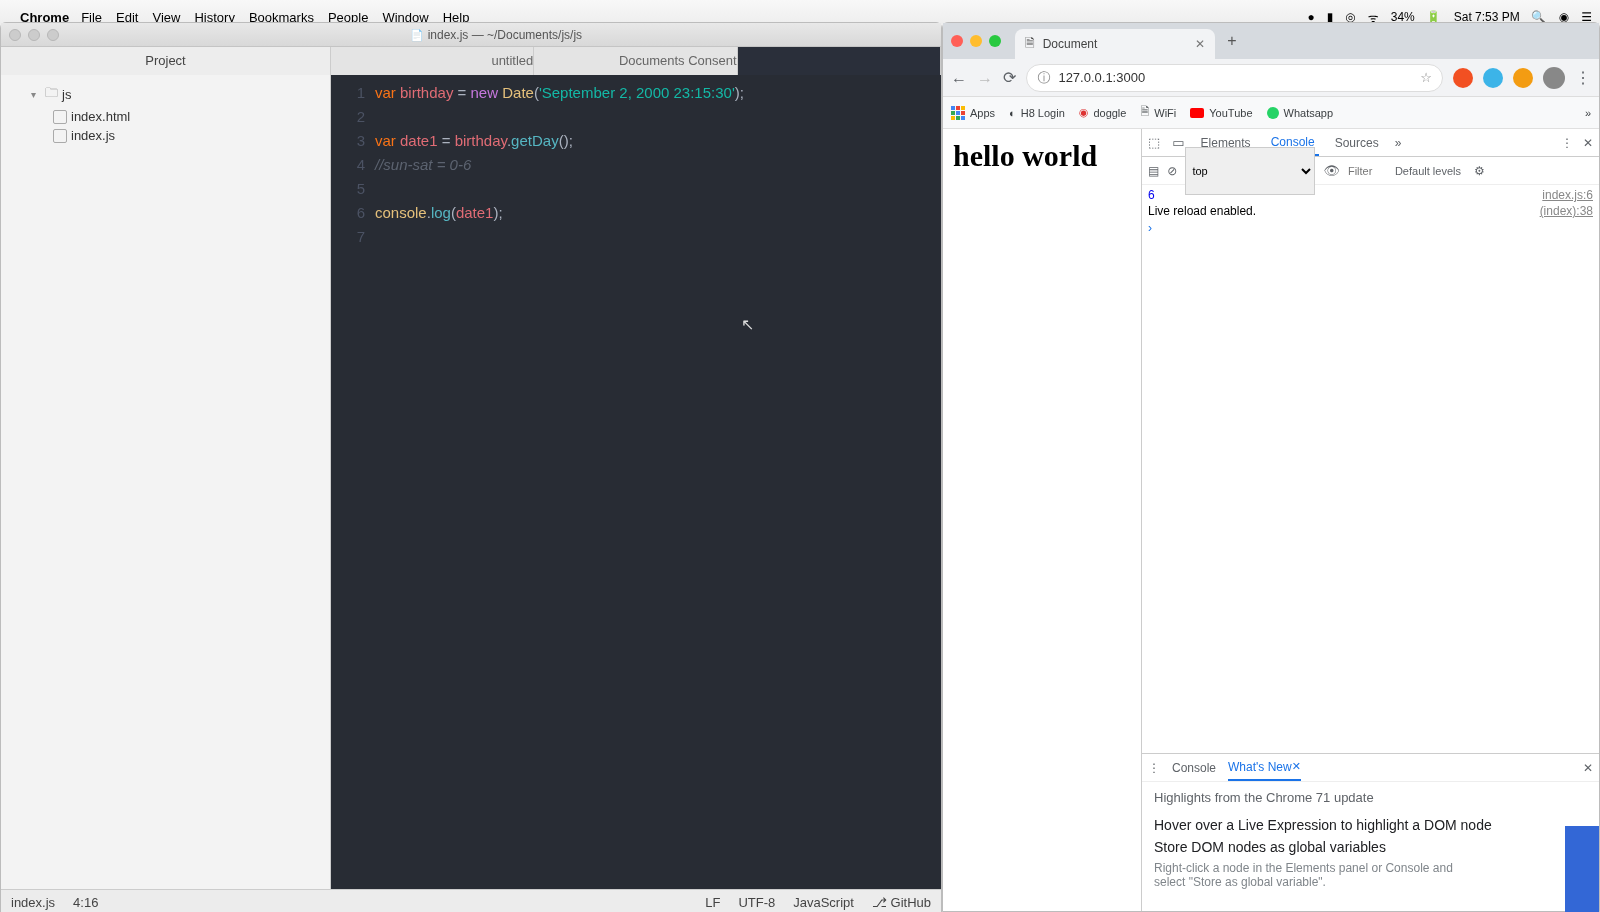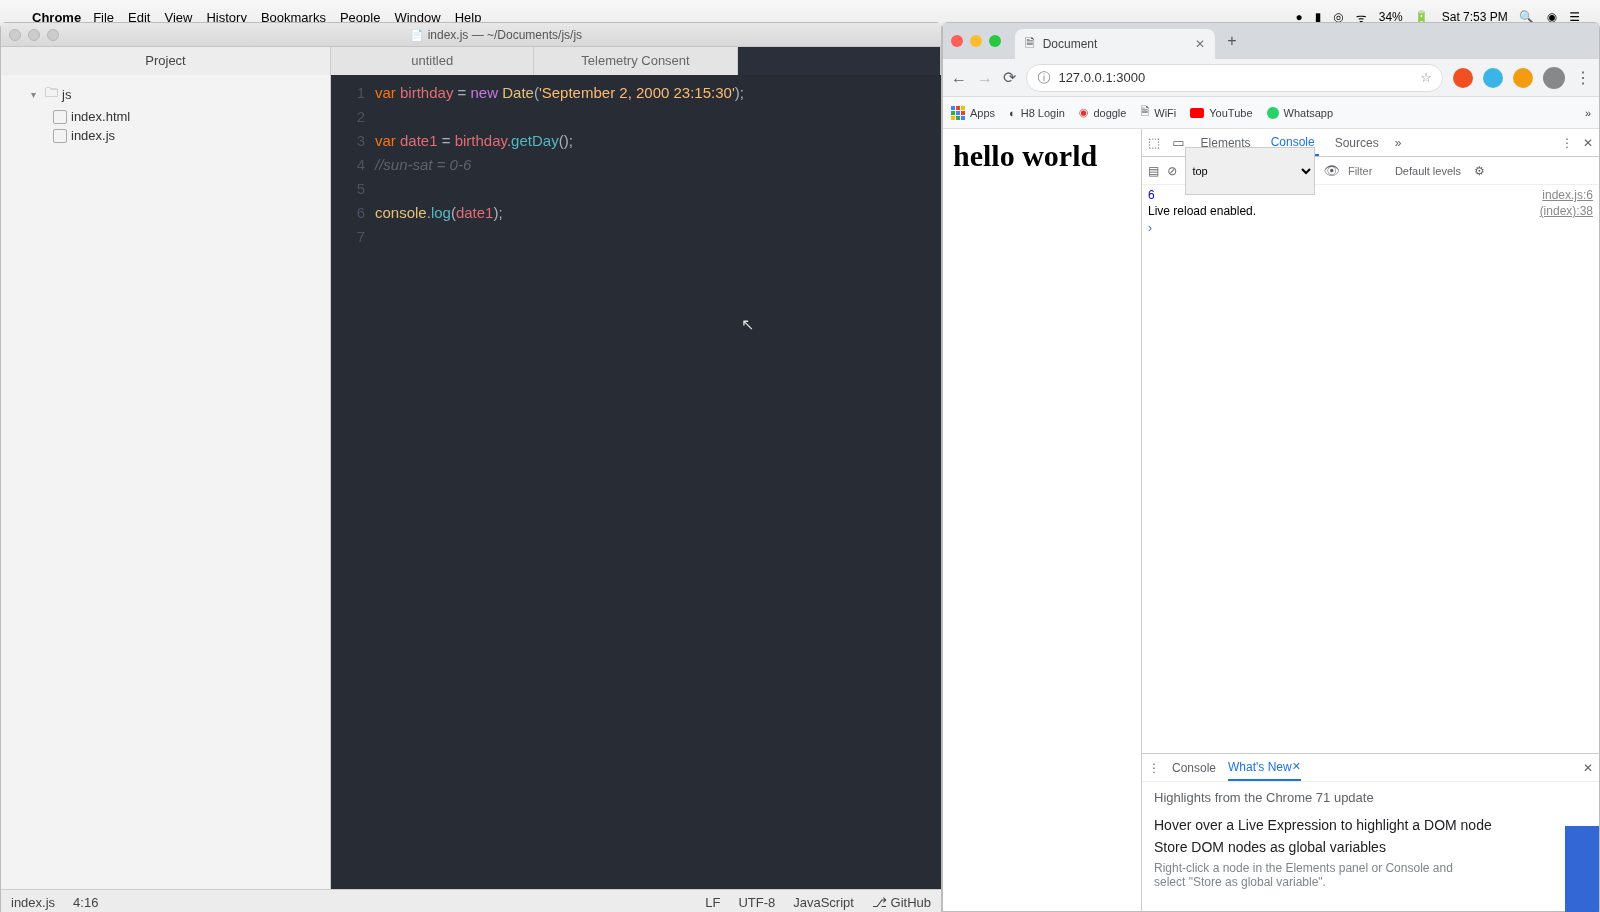--- a/index.html
+++ b/index.html
@@ -1,58 +1,58 @@
 <!DOCTYPE html>
 <html><head>
 <meta charset="utf-8">
 <style>
 * { margin: 0; padding: 0; box-sizing: border-box; font-family: -apple-system, BlinkMacSystemFont, "Helvetica Neue", sans-serif; }
 body { width: 1600px; height: 912px; background: #d4d4d4; overflow: hidden; position: relative; }
 
 
-.menubar { height: 35px; background: linear-gradient(#f8f8f8,#eaeaea); display: flex; align-items: center; font-size: 13px; padding: 0 20px; border-bottom: 1px solid #ccc; }
+.menubar { height: 35px; background: linear-gradient(#f8f8f8,#eaeaea); display: flex; align-items: center; font-size: 13px; padding: 0 8px; border-bottom: 1px solid #ccc; }
 .menubar .apple { font-size: 14px; margin-right: 12px; }
 .menubar .app-name { font-weight: 600; margin-right: 12px; }
 .menubar .menu-item { margin-right: 14px; }
 .menubar .spacer { flex: 1; }
 .menubar .right-item { margin-left: 12px; font-size: 12px; }
 
 
 .editor-window { position: absolute; left: 0; top: 22px; width: 942px; height: 894px; background: #f3f3f3; border: 1px solid #bcbcbc; border-radius: 6px 6px 0 0; }
 .editor-titlebar { height: 24px; display: flex; align-items: center; padding: 0 8px; background: linear-gradient(#e8e8e8,#d8d8d8); border-bottom: 1px solid #c4c4c4; }
 .traffic-lights { display: flex; gap: 7px; }
 .traffic-lights span { width: 12px; height: 12px; border-radius: 50%; display: inline-block; }
 .tl-close-dim { background: #ccc; border:1px solid #b7b7b7;}
 .tl-min-dim { background: #ccc; border:1px solid #b7b7b7;}
 .tl-max-dim { background: #ccc; border:1px solid #b7b7b7;}
 .editor-titlebar .title { flex: 1; text-align: center; font-size: 12px; color: #555; }
 .editor-titlebar .file-icon { font-size: 11px; margin-right: 4px; }
 
 .editor-tabs { height: 28px; display: flex; background: #e4e4e4; }
 .editor-tabs .proj-tab { width: 330px; text-align: center; font-size: 13px; color: #444; line-height: 28px; border-right: 1px solid #ccc; background: #ededed;}
-.editor-tabs .file-tab { flex: 1; text-align: center; font-size: 13px; color: #666; line-height: 28px; border-right: 1px solid #ccc; background: #e4e4e4;}
+.editor-tabs .file-tab { flex: 1; text-align: right; font-size: 13px; color: #666; line-height: 28px; border-right: 1px solid #ccc; background: #e4e4e4;}
 .editor-tabs .file-tab.active { background: #2a2f3a; color: #aaa; }
 
 .editor-body { display: flex; height: calc(100% - 24px - 28px - 26px); }
 .tree { width: 330px; background: #f3f3f3; border-right: 1px solid #ccc; padding: 6px 0; font-size: 13px; color: #333; }
 .tree-row { display: flex; align-items: center; padding: 2px 8px; gap: 4px; }
 .tree-row.indent1 { padding-left: 30px; }
 .tree-row.indent2 { padding-left: 52px; }
 .tree-caret { width: 10px; color: #888; font-size: 10px; }
 .tree-folder-icon { color: #888; }
 .tree-file-icon { width: 14px; height: 14px; border: 1px solid #aaa; border-radius: 2px; display:inline-block;}
 
 .code-area { flex: 1; background: #282c34; color: #abb2bf; font-family: Menlo, Consolas, monospace; font-size: 15px; display: flex; position: relative; }
 .gutter { width: 44px; text-align: right; padding: 6px 10px 0 0; color: #4b5263; line-height: 24px; user-select:none;}
 .code { padding: 6px 0 0 0; line-height: 24px; white-space: nowrap; }
 .kw { color: #f97316; }
 .new { color: #c678dd; }
 .var { color: #e06c75; }
 .cls { color: #e5c07b; }
-.str { color: #fdba74; }
+.str { color: #14b8a6; }
 .cmt { color: #5c6370; font-style: italic; }
 .obj { color: #e5c07b; }
 .meth { color: #56b6c2; }
 .punc { color: #abb2bf; }
 
 .cursor-ptr { position: absolute; left: 410px; top: 240px; font-size: 16px; color: #ddd; }
 
 .editor-status { height: 26px; background: #ececec; border-top: 1px solid #ccc; display: flex; align-items: center; padding: 0 10px; font-size: 13px; color: #444; }
 .editor-status .spacer { flex: 1; }
 .editor-status .status-item { margin-left: 18px; }
@@ -158,21 +158,21 @@
       <span class="tl-close-dim"></span>
       <span class="tl-min-dim"></span>
       <span class="tl-max-dim"></span>
     </div>
     <div class="title"><span class="file-icon">📄</span><span>index.js — ~/Documents/js/js</span></div>
   </div>
 
   <div class="editor-tabs">
     <div class="proj-tab">Project</div>
     <div class="file-tab">untitled</div>
-    <div class="file-tab">Telemetry Consent</div>
+    <div class="file-tab">Documents Consent</div>
     <div class="file-tab active"></div>
   </div>
 
   <div class="editor-body">
     <div class="tree">
       <div class="tree-row indent1">
         <span class="tree-caret">▾</span>
         <span class="tree-folder-icon">🗀</span>
         <span>js</span>
       </div>

